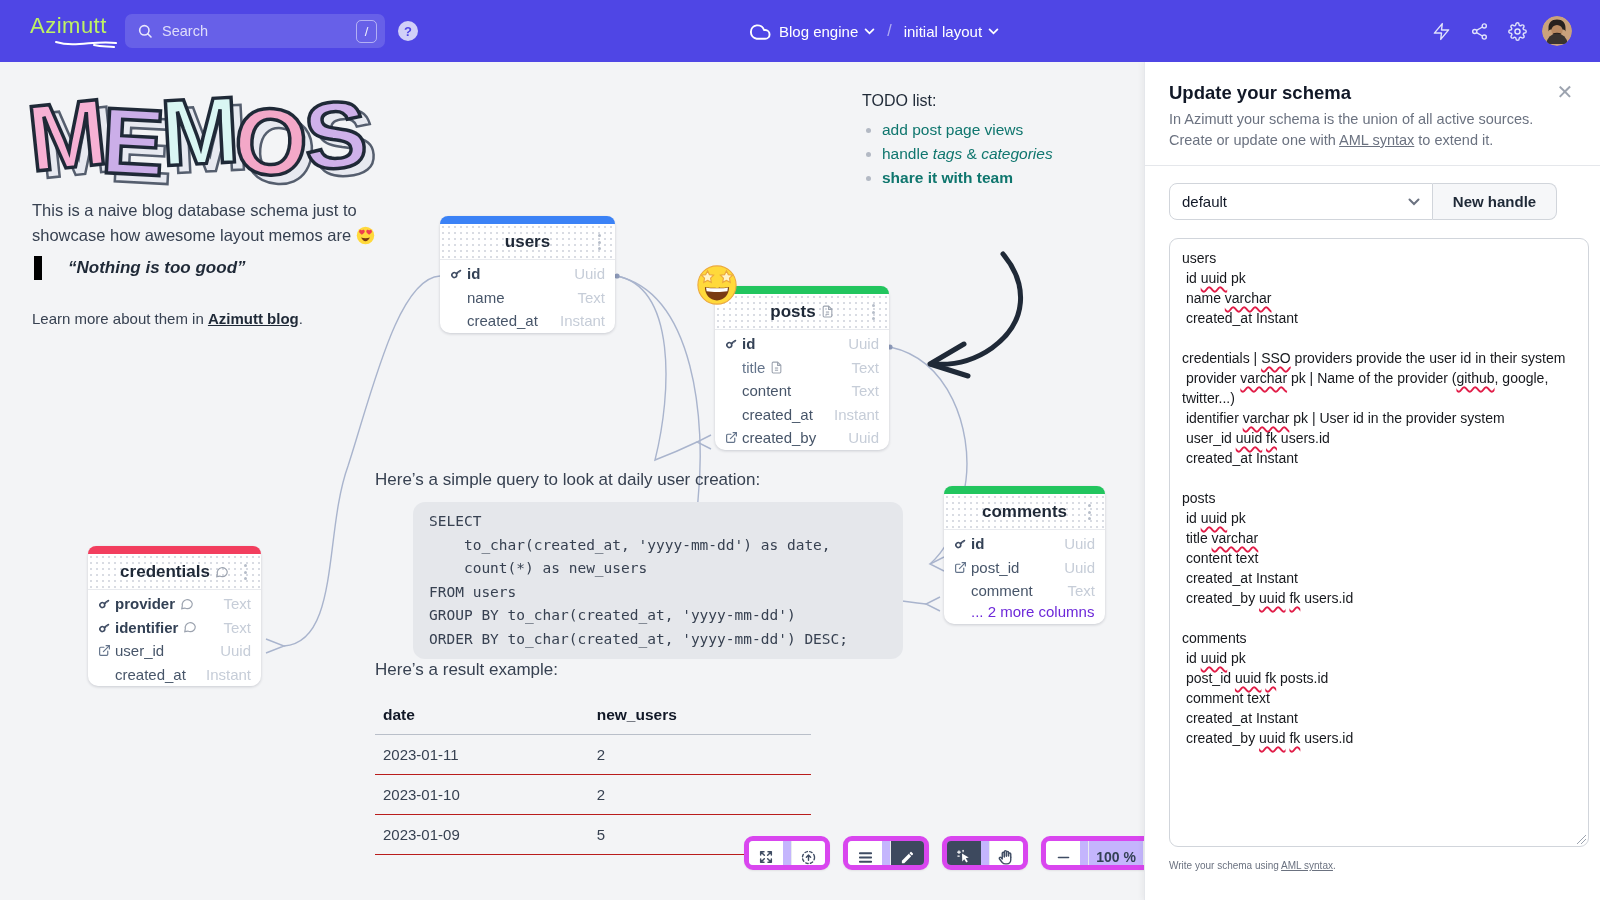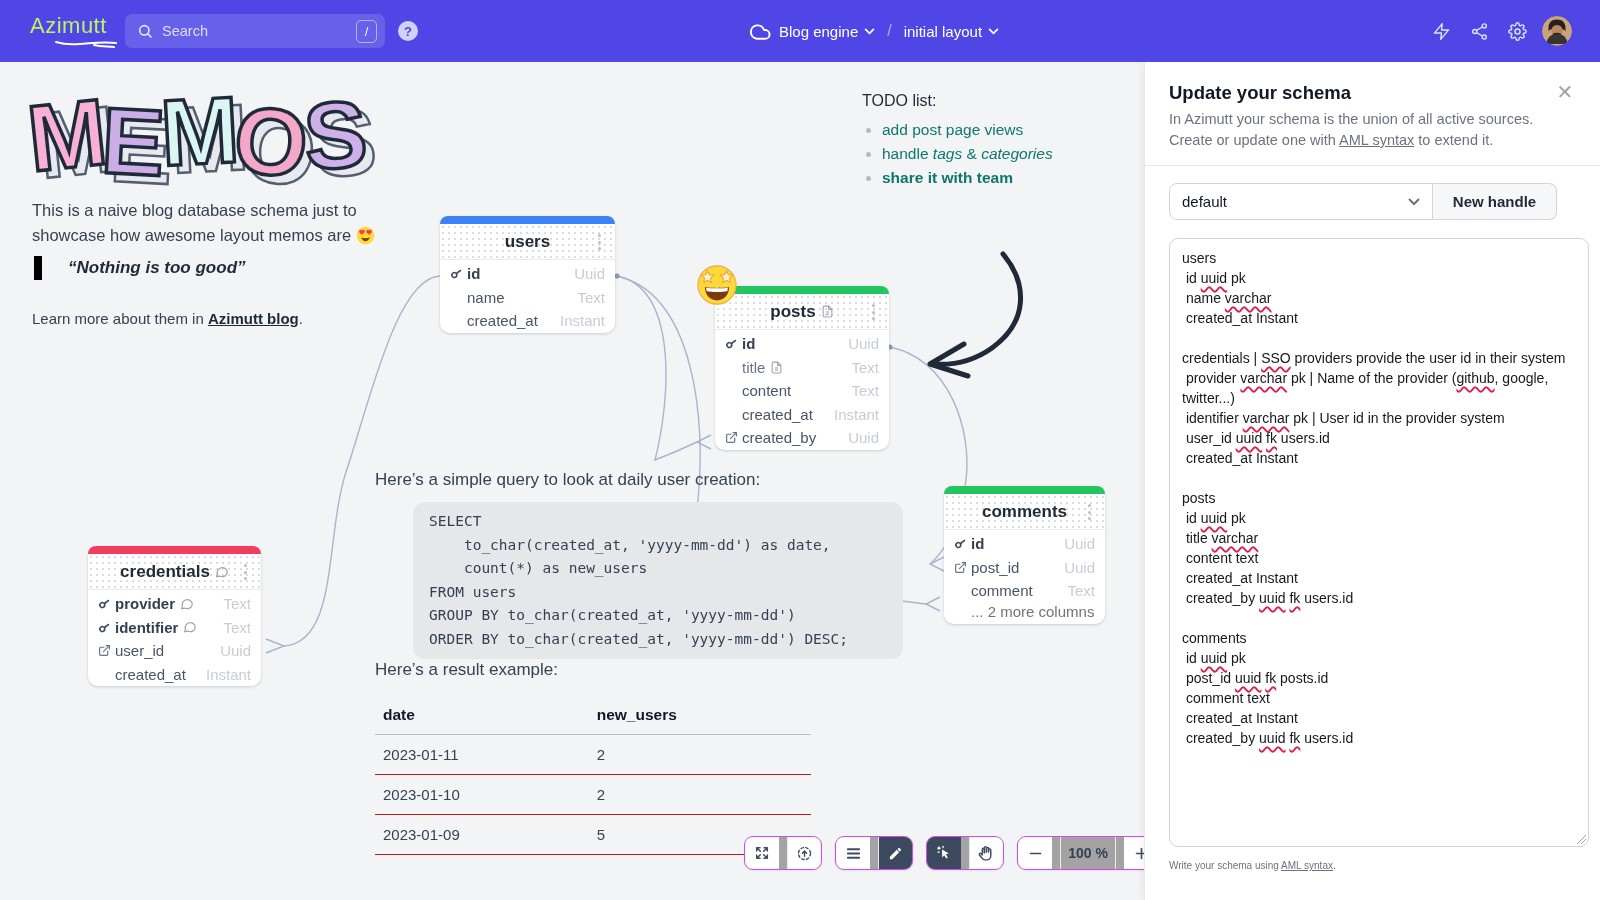--- a/index.html
+++ b/index.html
@@ -55,36 +55,36 @@
   .kebab { position:absolute; right:9px; top:10px; width:14px; height:16px; display:flex; flex-direction:column; align-items:center; justify-content:space-between; cursor:pointer; }
   .kebab i { width:3px; height:3px; border-radius:50%; background:#b6bdc9; }
   .tc-rows { padding:2px 0 0 0; }
   .tc-row { height:23.5px; display:flex; align-items:center; padding:0 10px; cursor:pointer; }
   .tc-ric { width:17px; display:flex; align-items:center; }
   .tc-name { color:#475569; }
   .tc-name.bold { font-weight:bold; color:#334155; }
   .tc-name.muted { color:#64748b; }
   .tc-suf { margin-left:5px; display:flex; align-items:center; }
   .tc-type { margin-left:auto; color:#c6cdd8; }
-  .tc-more { height:21px; padding:0 10px 0 27px; color:#737373; cursor:pointer; }
+  .tc-more { height:21px; padding:0 10px 0 27px; color:#6d28d9; cursor:pointer; }
   .card-emoji { position:absolute; left:-19px; top:-22px; z-index:4; }
   .key-rot { transform:rotate(-35deg); display:inline-flex; }
 
   
   .q-head { position:absolute; left:375px; top:408px; font-size:17px; color:#374151; z-index:2; }
   .code-block { position:absolute; left:375px; top:440px; width:490px; background:#e5e7eb; border-radius:12px; padding:8px 16px; z-index:2;margin-left:38px; }
   .code-block pre { font-family:"DejaVu Sans Mono", monospace; font-size:14.5px; line-height:23.5px; color:#374151; }
   .r-head { position:absolute; left:375px; top:598px; font-size:17px; color:#374151; z-index:2; }
   .result { position:absolute; left:375px; top:636px; width:436px; z-index:2; border-collapse:collapse; font-size:15px; color:#374151; }
   .result th { text-align:left; font-size:15.5px; color:#111827; padding:8px 0 10px 8px; border-bottom:1px solid #b9bfc9; }
   .result td { padding:11px 0 11px 8px; border-bottom:1px solid #b91c1c; }
 
   
   .toolbar { position:absolute; top:774px; height:34px; z-index:10; display:flex; left:744px; gap:13px; }
-  .tb-group { display:flex; background:#a3a3a3; border:1px solid #d946ef; border-radius:9px; box-shadow:0 1px 2px rgba(0,0,0,.07); overflow:hidden;gap:8px; }
+  .tb-group { display:flex; background:#c4b5fd; border:5px solid #d946ef; border-radius:9px; box-shadow:0 1px 2px rgba(0,0,0,.07); overflow:hidden;gap:8px; }
   .tb-btn { width:34px; height:32px; display:flex; align-items:center; justify-content:center; cursor:pointer; background:#fff; border:none; }
   .tb-btn + .tb-btn { border-left:1px solid #e9ebef; }
   .tb-btn.active { background:#3d495e; }
   .tb-zoom-label { width:56px; height:32px; display:flex; align-items:center; justify-content:center; font-size:14px; font-weight:600; color:#334155; border-left:1px solid #e9ebef; border-right:1px solid #e9ebef; }
 
   
   .panel { position:absolute; left:1144px; top:62px; width:456px; height:838px; background:#fff; border-left:1px solid #e5e7eb; box-shadow:-2px 0 6px rgba(0,0,0,.05); z-index:40; }
   .panel-title { position:absolute; left:24px; top:20px; font-size:18.5px; font-weight:bold; color:#111827; }
   .panel-close { position:absolute; left:408px; top:18px; width:24px; height:24px; color:#9ca3af; font-size:20px; display:flex; align-items:center; justify-content:center; cursor:pointer; }
   .panel-sub { position:absolute; left:24px; top:47px; width:410px; font-size:14.5px; line-height:21px; color:#6b7280; }

